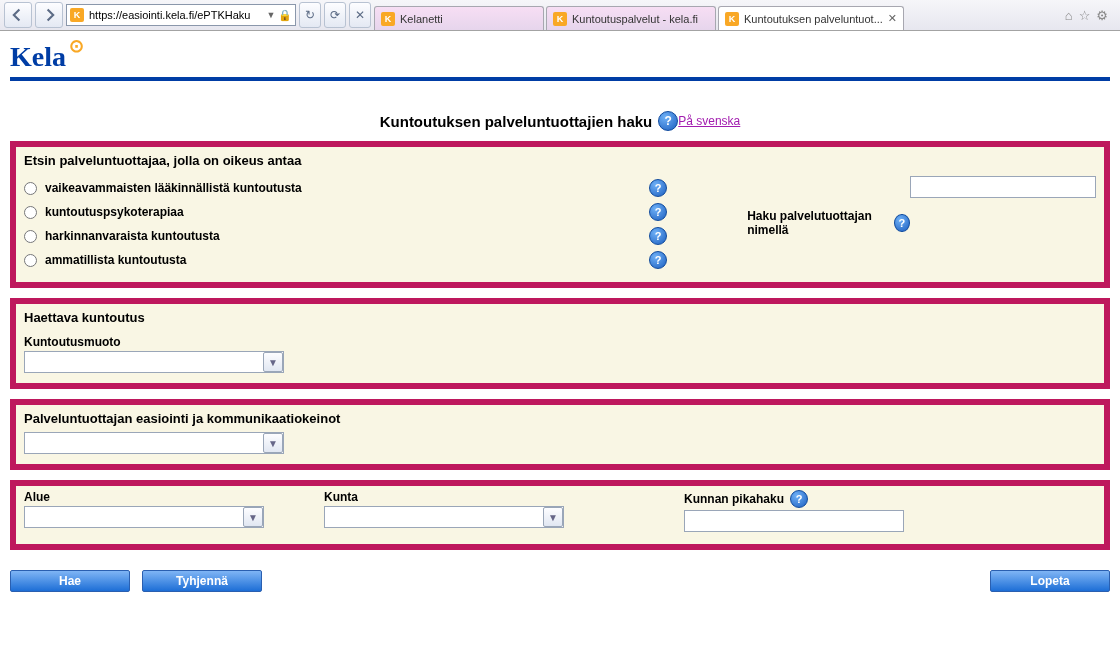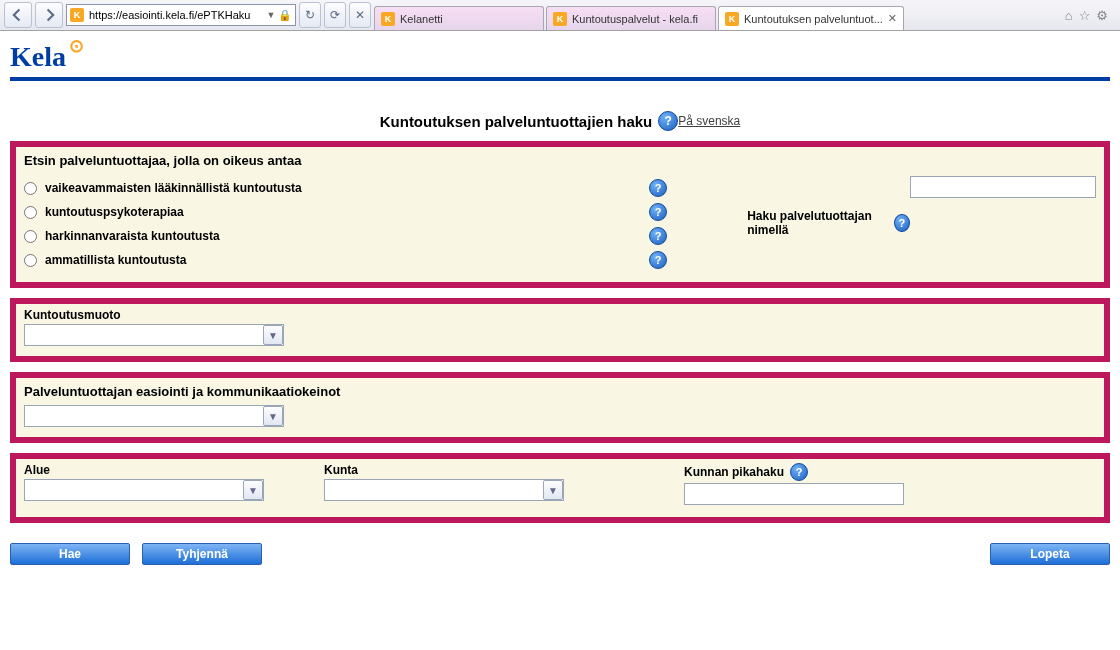--- a/index.html
+++ b/index.html
@@ -20,21 +20,21 @@
   .chrome-icons { display:flex; gap:6px; color:#888; padding-right:8px; font-size:13px; }
   
   .page { padding:0 10px 20px 10px; }
   .logo-row { display:flex; align-items:flex-end; padding:10px 0 2px 0; }
   .logo { font-family: Georgia, 'Times New Roman', serif; font-size:28px; font-weight:bold; color:#003da5; position:relative; }
   .logo-swirl { position:absolute; top:-6px; right:-18px; color:#f9a825; font-size:18px; font-weight:bold; }
   .blue-bar { height:4px; background:#003da5; margin-top:2px; }
   .title-row { display:flex; align-items:center; justify-content:center; margin-top:30px; }
   .title-left { display:flex; align-items:center; gap:6px; }
   .page-title { font-size:15px; font-weight:bold; }
-  .svenska { color:#404040; text-decoration:underline; font-size:12px; }
+  .svenska { color:#a21caf; text-decoration:underline; font-size:12px; }
   .section { border:6px solid #be185d; margin-top:10px; background:#f9f6e4; }
   .section-head { font-weight:bold; font-size:13px; padding:6px 8px 6px 8px; }
   .section-body { padding:2px 8px 10px 8px; display:flex; }
   .left-col { flex:0 0 60%; }
   .right-col { flex:1; }
   .radio-row { display:flex; align-items:center; gap:8px; padding:3px 0; font-weight:bold; font-size:12px; }
   .radio-row input { margin:0; }
   .radio-row .spacer { flex:1; }
   .help { width:18px; height:18px; border-radius:50%; background:radial-gradient(circle at 35% 30%, #6fb1f7, #1d5fbf); border:1px solid #0e4a9e; display:inline-flex; align-items:center; justify-content:center; color:#fff; font-weight:bold; font-size:11px; }
   .help.lg { width:20px; height:20px; font-size:12px; }
@@ -148,20 +148,21 @@
         <div class="field-label">
           <span>Haku palvelutuottajan nimellä</span>
           <span class="help">?</span>
         </div>
         <input type="text" class="text-input" style="">
       </div>
     </div>
   </div>
 
   <div class="section">
+    <div class="section-head">Haettava kuntoutus</div>
     <div style="padding:0 8px 10px 8px;">
       <div class="field-label">Kuntoutusmuoto</div>
       <div class="combo-wrap">
         <input class="combo" type="text" readonly="" style="">
         <div class="combo-btn">▼</div>
       </div>
     </div>
   </div>
 
   <div class="section">

